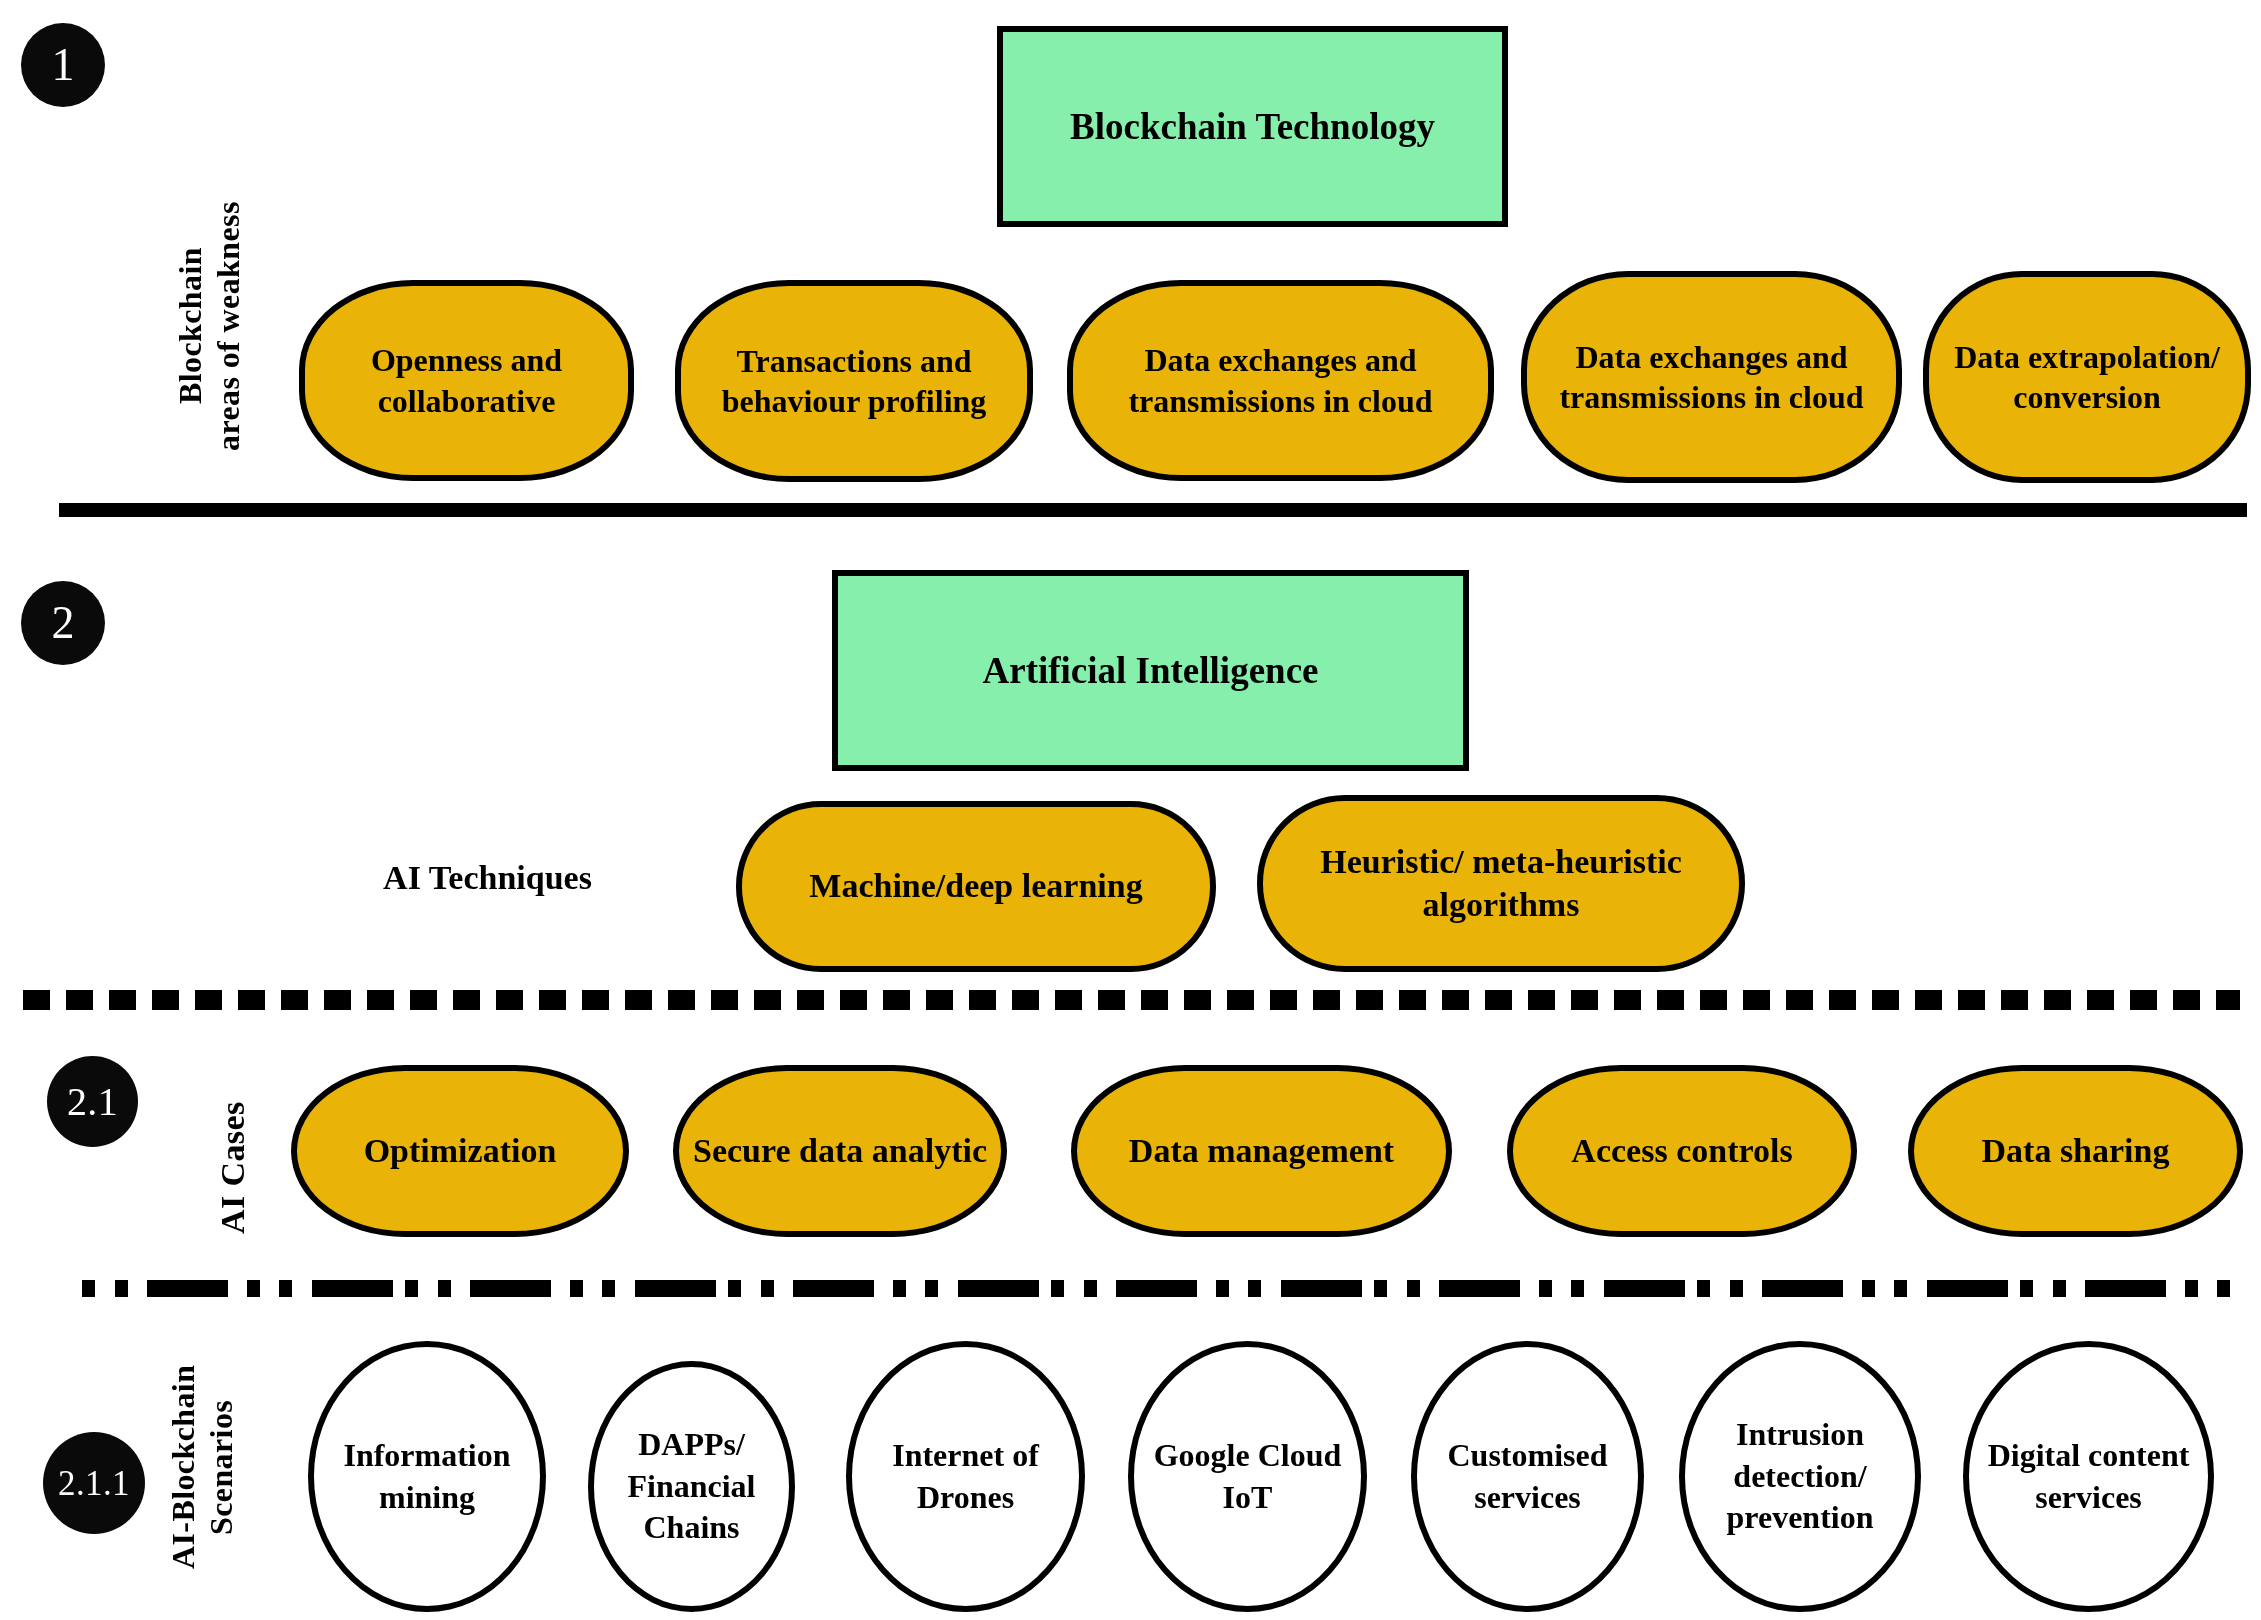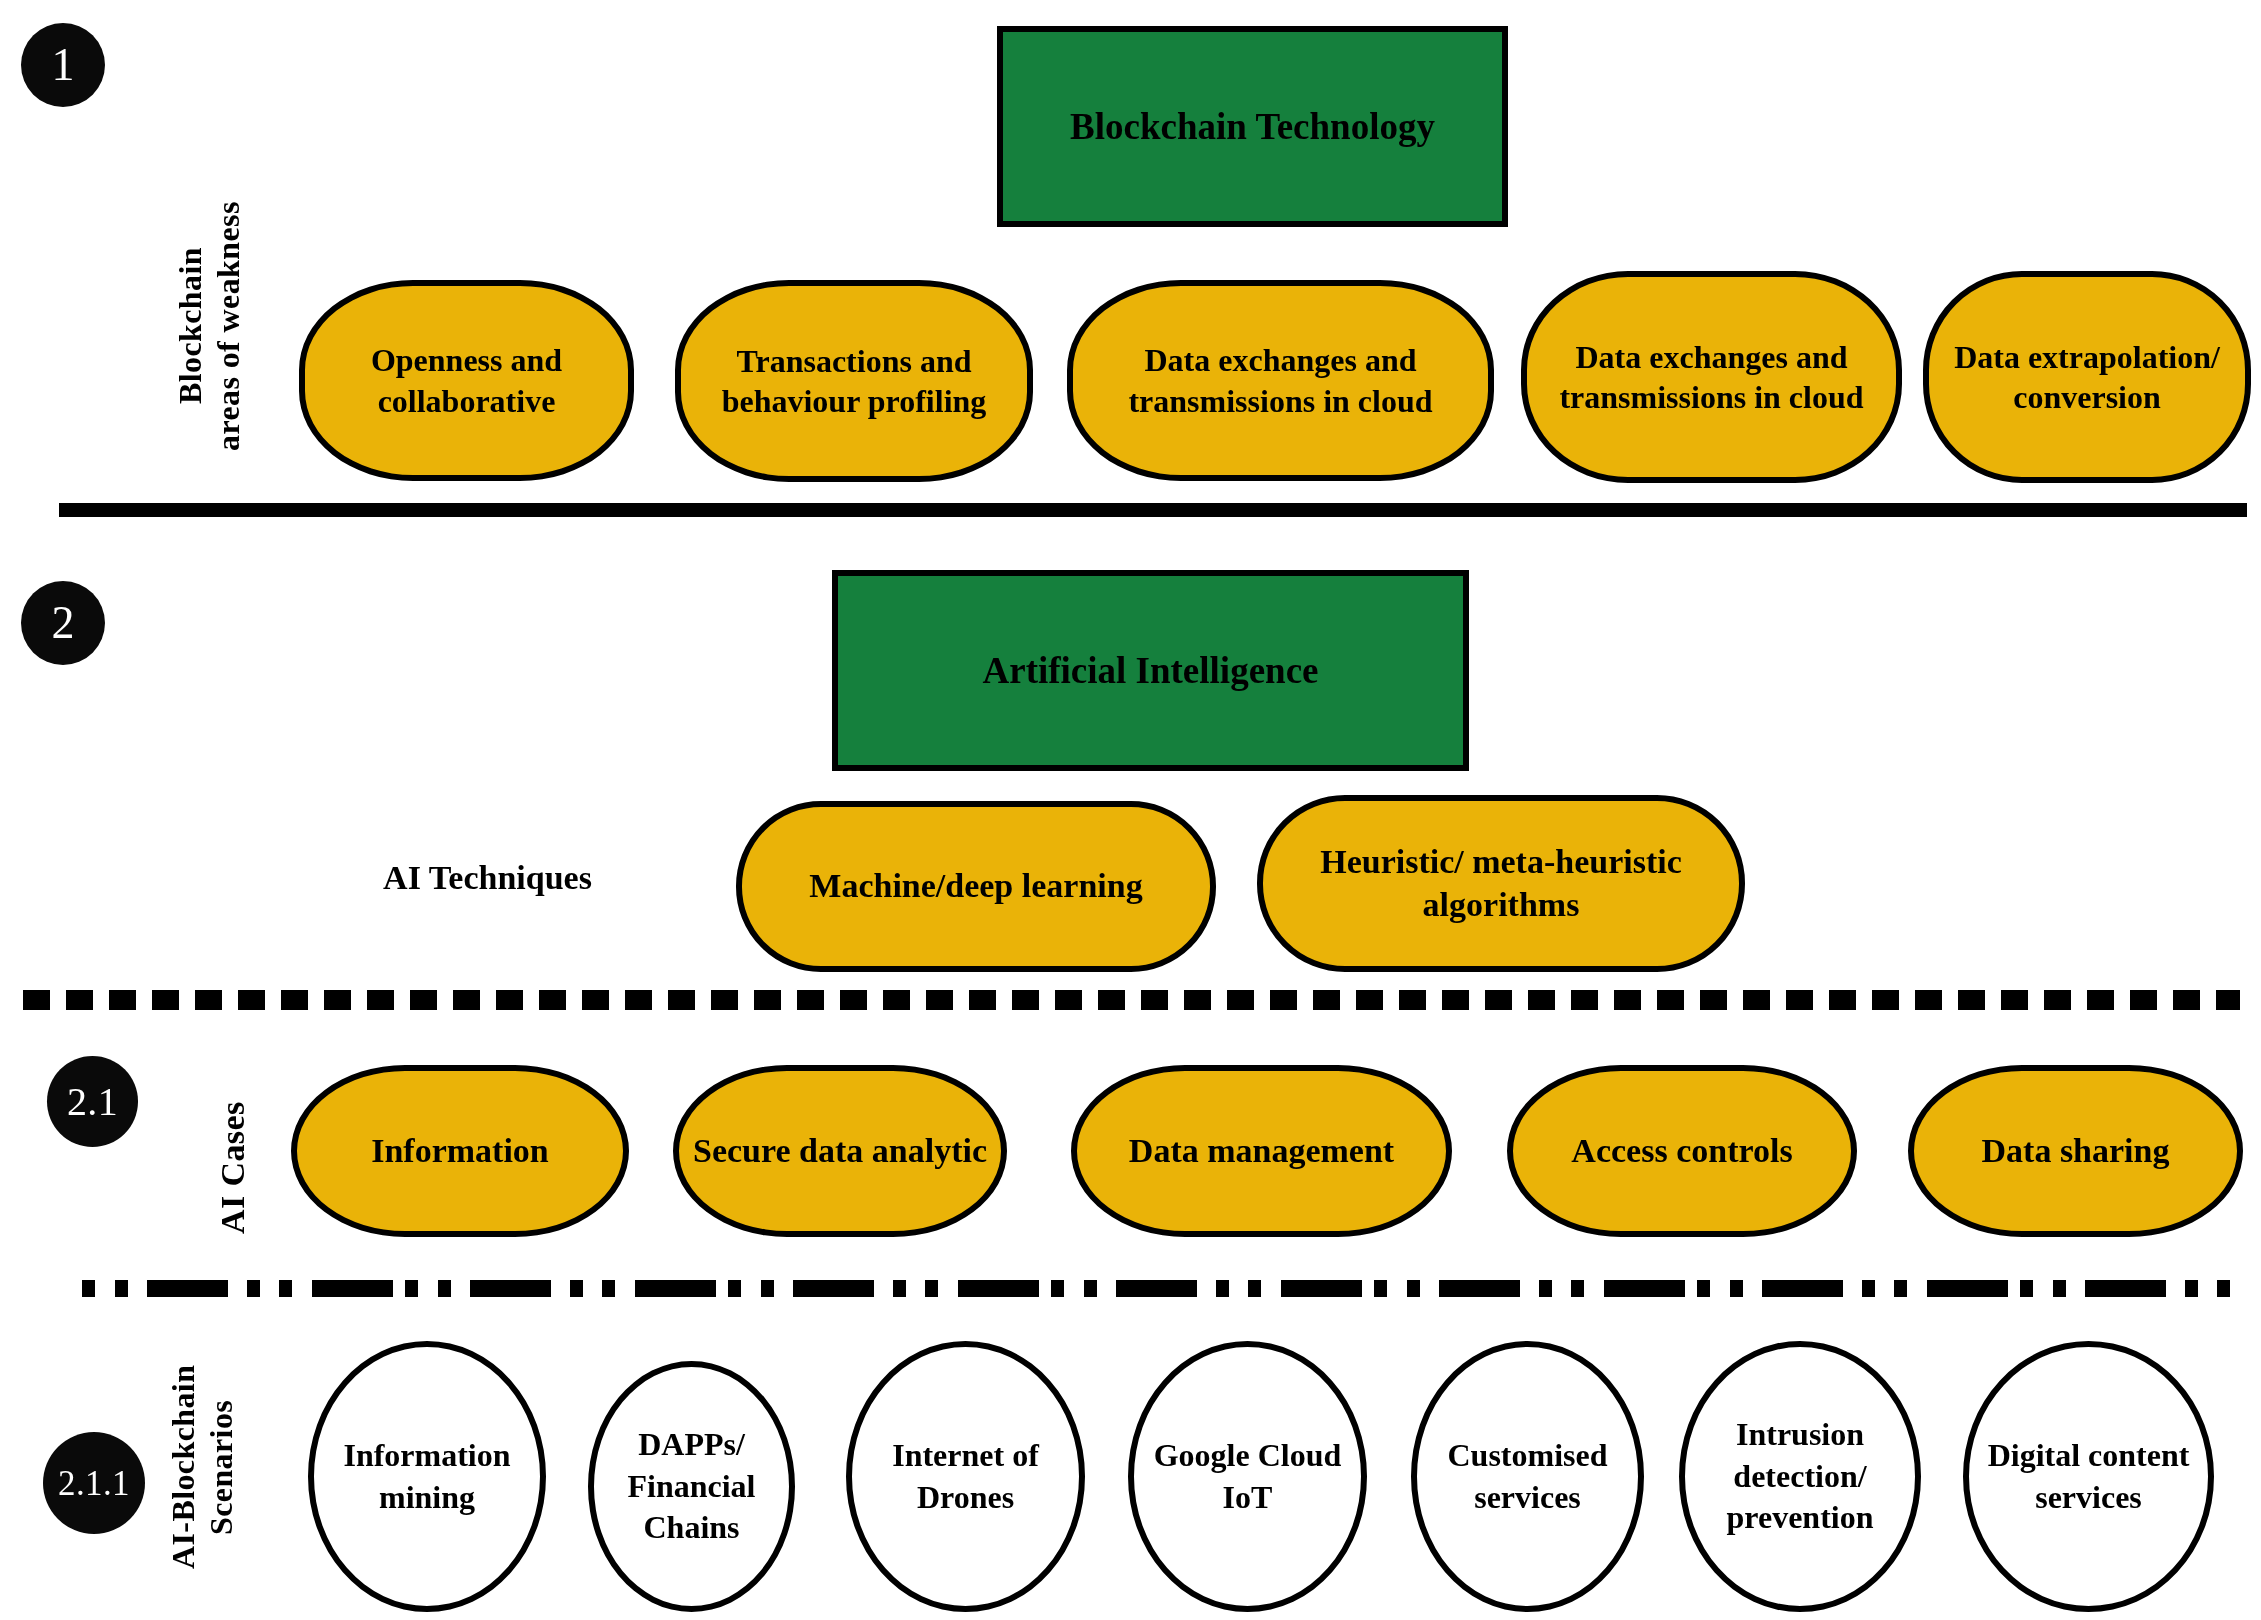--- a/index.html
+++ b/index.html
@@ -32,21 +32,21 @@
     font-weight: 400;
     font-family: "Liberation Serif", "DejaVu Serif", serif;
     line-height: 1;
     letter-spacing: 0.4px;
   }
 
   
   .headbox {
     position: absolute;
     border: 6.9px solid #000000;
-    background: #15803d;
+    background: #86efac;
     display: flex;
     align-items: center;
     justify-content: center;
     font-weight: bold;
     text-align: center;
   }
 
   
   .pill {
     position: absolute;
@@ -163,21 +163,21 @@
   <div class="pill" style="left:736px; top:801px; width:480px; height:171px; border-radius:85px; font-size:34px;">Machine/deep learning</div>
 
   <div class="pill" style="left:1257px; top:795px; width:488px; height:177px; border-radius:88px; font-size:34px;">Heuristic/ meta-heuristic algorithms</div>
 
   <div class="rule-dashed" style="left:23px; top:990px; width:2217px; height:20px;"></div>
 
   <div class="badge" style="left:47px; top:1056px; width:91px; height:91px; font-size:40px;">2.1</div>
 
   <div class="vlabel" style="left:213px; top:1053px; width:55px; height:229px; font-size:34px;">AI Cases</div>
 
-  <div class="pill" style="left:291px; top:1065px; width:338px; height:172px; border-radius:114px/86px; font-size:34px;">Information</div>
+  <div class="pill" style="left:291px; top:1065px; width:338px; height:172px; border-radius:114px/86px; font-size:34px;">Optimization</div>
 
   <div class="pill" style="left:673px; top:1065px; width:334px; height:172px; border-radius:114px/86px; font-size:34px;">Secure data analytic</div>
 
   <div class="pill" style="left:1071px; top:1065px; width:381px; height:172px; border-radius:114px/86px; font-size:34px;">Data management</div>
 
   <div class="pill" style="left:1507px; top:1065px; width:350px; height:172px; border-radius:114px/86px; font-size:34px;">Access controls</div>
 
   <div class="pill" style="left:1908px; top:1065px; width:335px; height:172px; border-radius:114px/86px; font-size:34px;">Data sharing</div>
 
   <div class="rule-dashdot" style="left:76px; top:1280px; width:2171px; height:17px;"></div>

